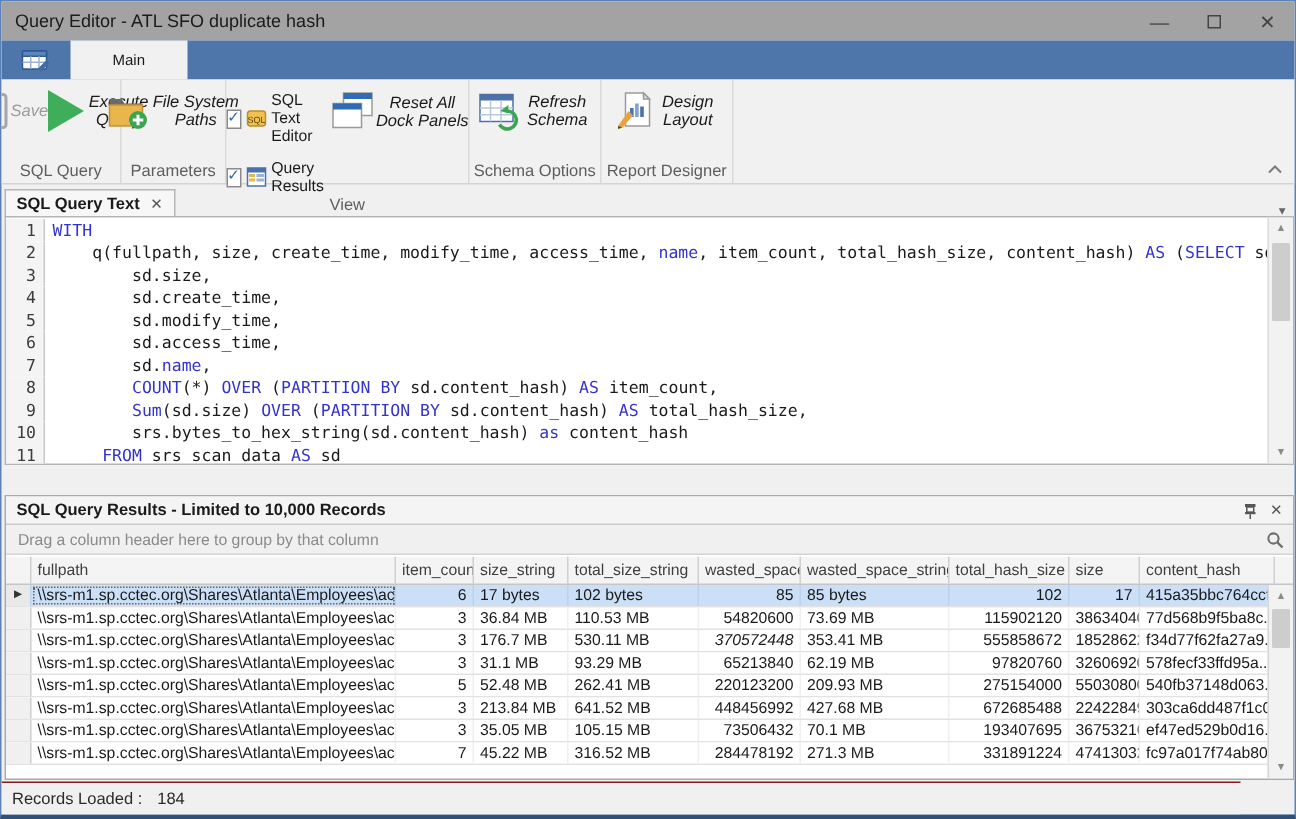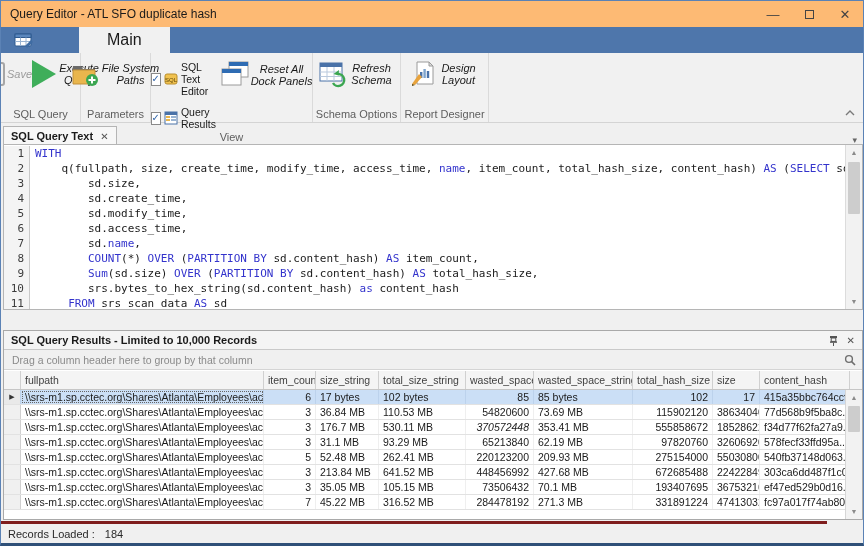--- a/index.html
+++ b/index.html
@@ -2,32 +2,32 @@
 <html><head>
 <meta charset="utf-8">
 <style>
   * { margin:0; padding:0; box-sizing:border-box; }
   html,body { width:864px; height:546px; font-family:"Liberation Sans", sans-serif; }
   #win {
     position:relative; width:864px; height:546px; background:#f0f0f0;
     border:1px solid #5b82b5; border-bottom:3px solid #2f5078; overflow:hidden;
   }
   
-  #titlebar { position:absolute; left:0; top:0; width:862px; height:26px; background:#fdba74;
+  #titlebar { position:absolute; left:0; top:0; width:862px; height:26px; background:#a3a3a3;
     display:flex; align-items:center; }
   #title-text { font-size:12px; color:#1a1a1a; padding-left:9px; }
   #win-controls { margin-left:auto; display:flex; height:100%; }
   .win-btn { width:36px; height:100%; display:flex; align-items:center; justify-content:center;
     color:#444; font-size:13px; cursor:default; }
   .win-btn.max span { display:block; width:9px; height:9px; border:1px solid #444; }
   
   #tabrow { position:absolute; left:0; top:26px; width:862px; height:26px; background:#4e76ab; display:flex; }
   #appbtn { width:46px; height:100%; display:flex; align-items:center; justify-content:center; }
   .ribbon-tab { min-width:52px; padding:0 28px; height:100%; display:flex; align-items:center;
-    justify-content:center; font-size:16px;margin-left:32px; }
+    justify-content:center; font-size:10px; }
   .ribbon-tab.active { background:#f1f1f1; color:#1a1a1a; }
   
   #ribbon { position:absolute; left:0; top:52px; width:862px; height:70px; background:#f1f1f1;
     border-bottom:1px solid #d4d4d4; display:flex; }
   .rgroup { height:100%; border-right:1px solid #dadada; display:flex; flex-direction:column; padding-top:2px; }
   .rgroup-body { flex:1; display:flex; align-items:flex-start; justify-content:center; }
   .rgroup-label { font-size:11px; color:#5e5e5e; text-align:center; padding:1px 2px 2px; }
   .rbtn { display:flex; flex-direction:row; align-items:center; font-size:11px; color:#1a1a1a;
     text-align:center; line-height:12px; padding-top:2px;font-style:italic; }
   .rbtn .ric { height:34px; display:flex; align-items:center; justify-content:center; }
@@ -82,21 +82,21 @@
     white-space:nowrap; flex:none; border-right:1px solid #efefef; }
   .grow.sel .gcell { border-right-color:#bcd2ec; }
   .gcell.num { text-align:right; }
   .gcell.focus { outline:1px dotted #666; outline-offset:-2px; }
   .ind { background:#f0f0f0; border-right:1px solid #d0d0d0; color:#333; font-size:7px;
     display:flex; align-items:center; justify-content:center; }
   .grow.sel .ind { background:#e9e9e9; }
   #grid-vscroll { position:absolute; right:0; top:19px; bottom:0; width:17px; background:#f2f2f2; border-left:1px solid #d6d6d6; }
   
   #statusbar { position:absolute; left:0; bottom:0; width:826px; height:22px; background:#f0f0f0;
-    border-top:3px solid #7f1d1d; display:flex; align-items:center; font-size:11px; color:#2a2a2a; }
+    border-top:1px solid #7f1d1d; display:flex; align-items:center; font-size:11px; color:#2a2a2a; }
   #statusbar .lbl { padding-left:7px; } #statusbar .val { padding-left:10px; }
   svg { display:block; }
 </style>
 </head>
 <body>
 
 <div id="win">
 
   <div id="titlebar">
     <span id="title-text">Query Editor - ATL SFO duplicate hash</span>

